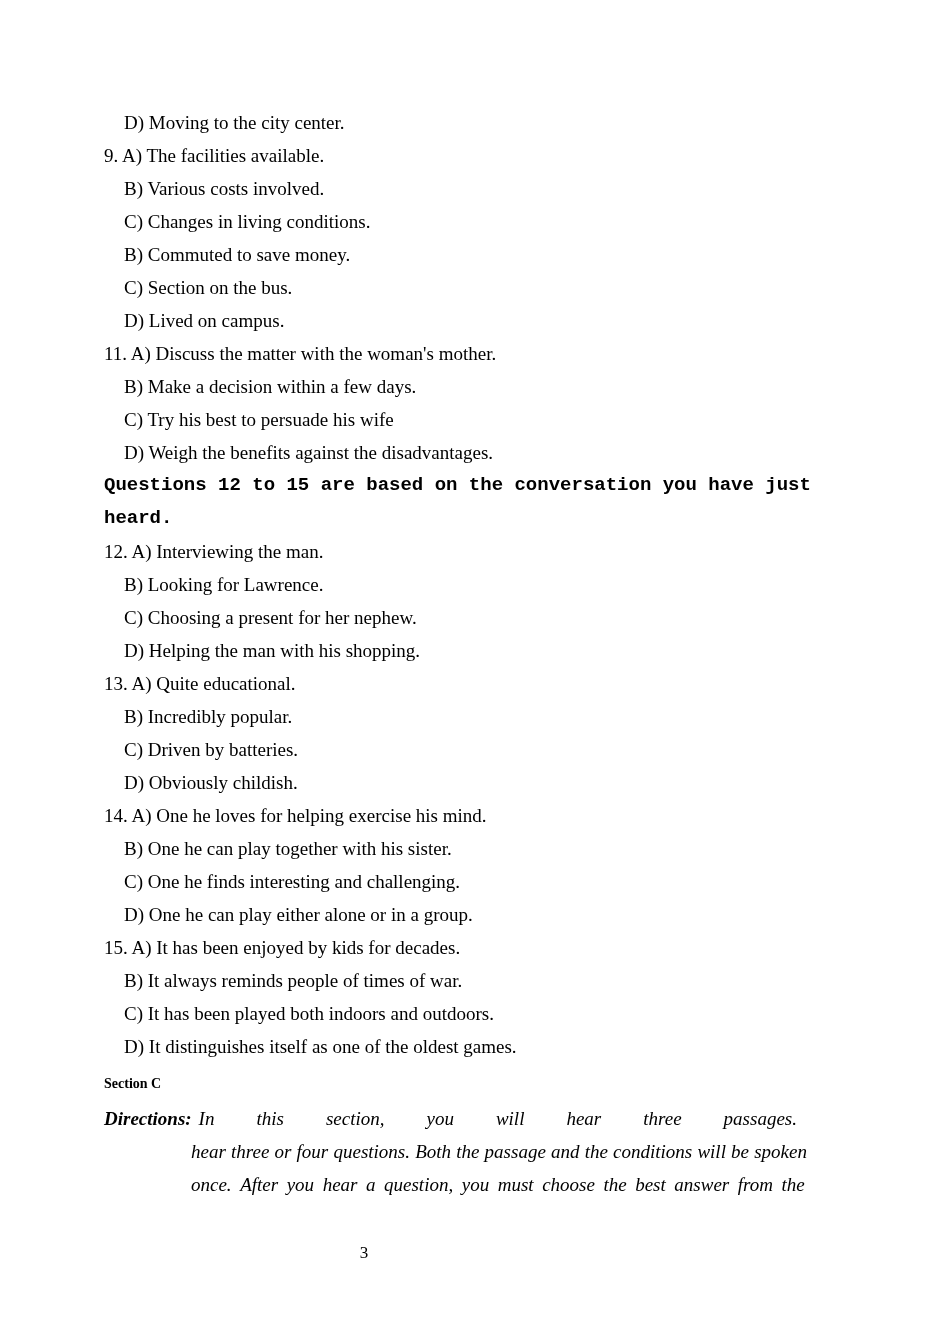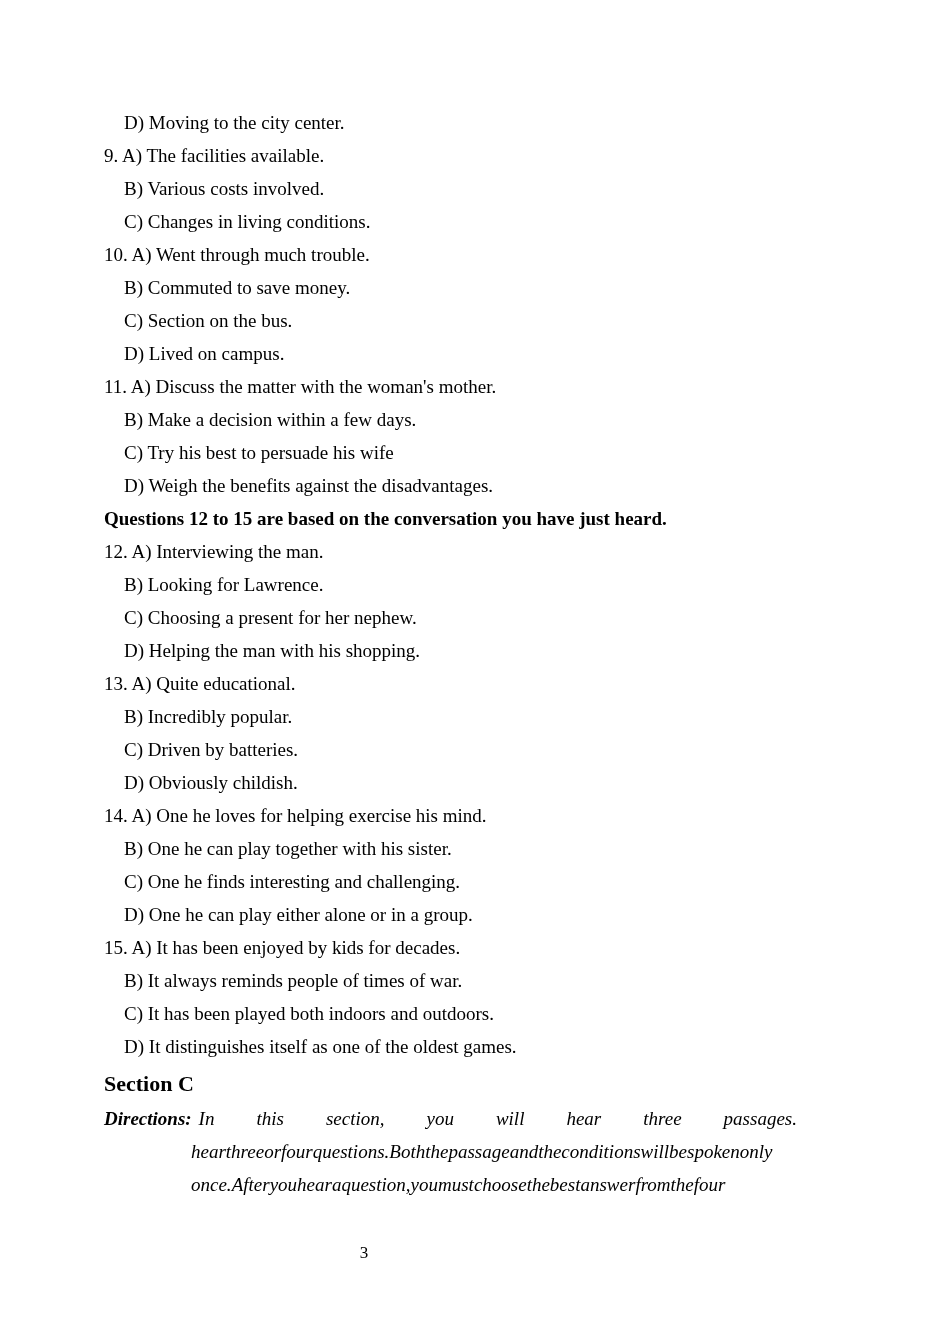--- a/index.html
+++ b/index.html
@@ -28,33 +28,35 @@
       white-space: pre-wrap;
     }
     .line.opt {
       padding-left: 20px;
     }
     .line.q {
       padding-left: 0;
     }
     .line.note {
       font-weight: bold;
+      font-family: Liberation Mono, monospace;
     }
     .section-heading {
       margin-top: 4px;
-      font-size: 22px;
+      font-size: 14px;
       font-weight: bold;
       line-height: 33px;
     }
     .directions {
       margin-top: 2px;
       font-style: italic;
     }
     .dir-line {
       display: flex;
+      justify-content: space-between;
       line-height: 33px;
     }
     .dir-line.first .dir-label {
       font-weight: bold;
       white-space: nowrap;
       margin-right: 7px;
       flex: 0 0 auto;
     }
     .dir-rest {
       flex: 1 1 auto;
@@ -80,21 +82,20 @@
 </head>
 <body>
 
 <div class="page">
   <div class="content">
 
     <div class="line opt">D) Moving to the city center.</div>
     <div class="line q">9. A) The facilities available.</div>
     <div class="line opt">B) Various costs involved.</div>
     <div class="line opt">C) Changes in living conditions.</div>
-    <div class="line q">10. A) Went through much trouble.</div>
     <div class="line opt">B) Commuted to save money.</div>
     <div class="line opt">C) Section on the bus.</div>
     <div class="line opt">D) Lived on campus.</div>
     <div class="line q">11. A) Discuss the matter with the woman's mother.</div>
     <div class="line opt">B) Make a decision within a few days.</div>
     <div class="line opt">C) Try his best to persuade his wife</div>
     <div class="line opt">D) Weigh the benefits against the disadvantages.</div>
     <div class="line note">Questions 12 to 15 are based on the conversation you have just heard.</div>
     <div class="line q">12. A) Interviewing the man.</div>
     <div class="line opt">B) Looking for Lawrence.</div>

